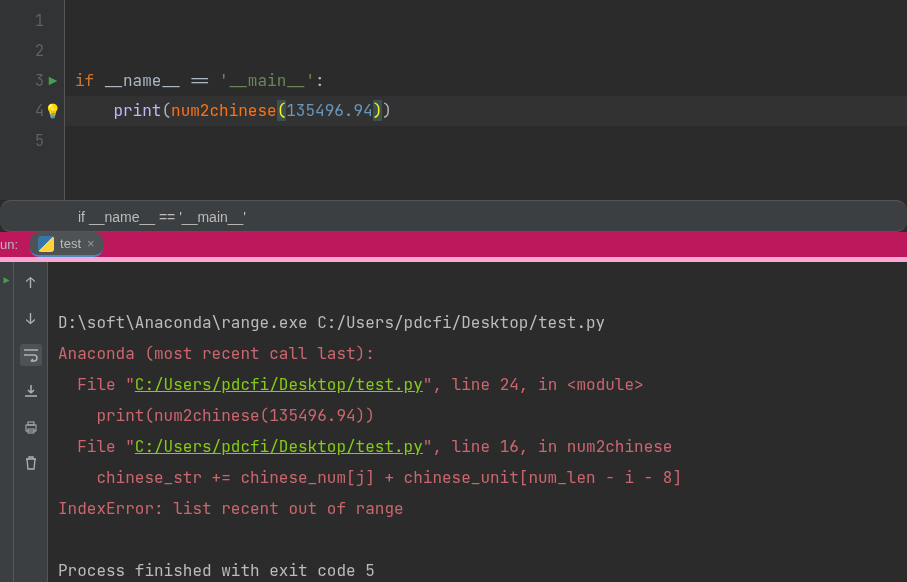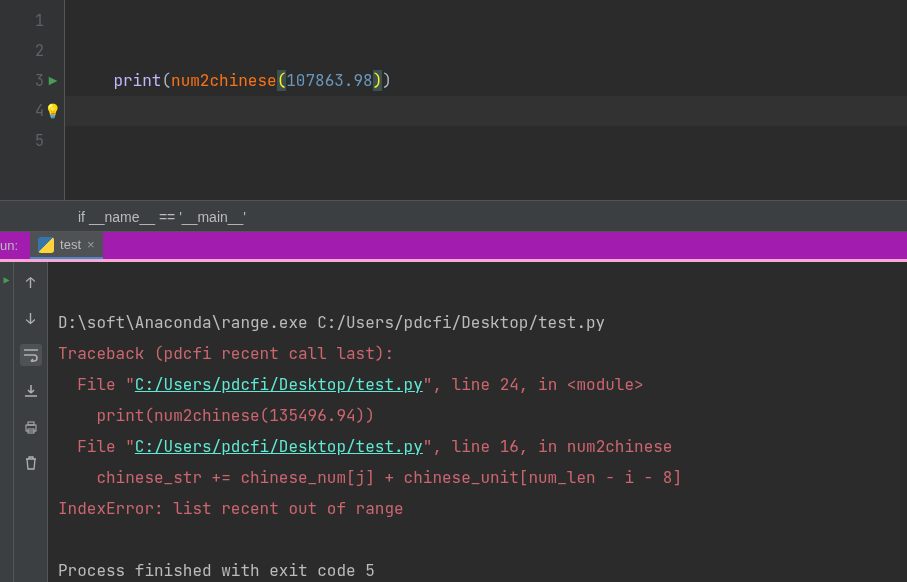--- a/index.html
+++ b/index.html
@@ -44,34 +44,36 @@
     position: absolute; left: 0; right: 0; top: 96px; height: 30px;
     background: #323232;
   }
   .breadcrumb {
     height: 32px; background: #3c3f41;
     border-top: 1px solid #555;
     border-bottom: 1px solid #555;
     color: #bbbbbb; font-size: 14px;
     padding-left: 78px; line-height: 32px;
     font-family: sans-serif;
+    border-radius: 11px;
   }
   .run-header {
-    height: 30px; background: #a21caf;
-    border-bottom: 3px solid #f9a8d4;
+    height: 30px; background: #be185d;
+    border-bottom: 5px solid #f9a8d4;
     display: flex; align-items: center;
     font-family: sans-serif; font-size: 13px;
     color: #bbbbbb;
   }
   .run-title { padding: 0 12px 0 0; color: #bbbbbb; }
   .tab {
     display: flex; align-items: center; gap: 6px;
     padding: 0 8px; height: 100%;
     background: #4e5254;
     border-bottom: 2px solid #4a88c7;
+    border-radius: 9px;
   }
   .tab .py-badge {
     width: 16px; height: 16px;
     background: linear-gradient(135deg, #3776ab 50%, #ffd43b 50%);
     border-radius: 3px;
   }
   .tab .close-x { color: #999; font-size: 13px; cursor: pointer; }
   .panel-body { display: flex; flex: 1; }
   .left-strip {
     width: 14px; background: #3c3f41;
@@ -91,21 +93,21 @@
     display: flex; align-items: center; justify-content: center;
     font-size: 15px; cursor: pointer;
   }
   .tool-btn.active { background: #4e5254; border-radius: 3px; }
   .console {
     flex: 1; padding: 14px 10px;
     font-size: 16px; line-height: 31px;
     color: #bbbbbb; white-space: pre;
   }
   .err { color: #cc666e; }
-  .link { color: #5eead4; text-decoration: underline; cursor: pointer; }
+  .link { color: #84cc16; text-decoration: underline; cursor: pointer; }
   .bottom-wrapper { display: flex; flex-direction: column; }
 </style>
 </head>
 <body>
 
 <div class="editor-area">
   <div class="gutter">
     <div class="ln">1</div>
     <div class="ln">2</div>
     <div class="ln">3</div>
@@ -115,21 +117,22 @@
       <div class="gutter-icon"></div>
       <div class="gutter-icon"></div>
       <div class="gutter-icon run-icon">▶</div>
       <div class="gutter-icon bulb-icon">💡</div>
     </div>
   </div>
   <div class="code">
     <div class="current-line-bg"></div>
     <div class="code-line"></div>
     <div class="code-line"></div>
-    <div class="code-line" style="position:relative;z-index:1"><span>    </span><span class="builtin">print</span><span>(</span><span class="fn">num2chinese</span><span class="paren-hl">(</span><span class="num">107863.98</span><span class="paren-hl">)</span><span>)</span></div>
+    <div class="code-line"><span class="kw">if</span><span> __name__ </span><span>== </span><span class="str">'__main__'</span><span>:</span></div>
+    <div class="code-line" style="position:relative;z-index:1"><span>    </span><span class="builtin">print</span><span>(</span><span class="fn">num2chinese</span><span class="paren-hl">(</span><span class="num">135496.94</span><span class="paren-hl">)</span><span>)</span></div>
   </div>
 </div>
 
 <div class="breadcrumb">
   <span>if __name__ == '__main__'</span>
 </div>
 
 <div class="bottom-wrapper">
   <div class="run-header">
     <span class="run-title">un:</span>
@@ -164,21 +167,21 @@
           </svg>
       </div>
       <div class="tool-btn">
         <svg width="14" height="16" viewBox="0 0 14 16">
             <path d="M2 4h10M5 4V2h4v2M3 4l1 10h6l1-10" stroke="#afb1b3" stroke-width="1.3" fill="none"></path>
           </svg>
       </div>
     </div>
     <div class="console">
 <span>D:\soft\Anaconda\range.exe C:/Users/pdcfi/Desktop/test.py</span>
-<span class="err">Traceback (pdcfi recent call last):</span>
+<span class="err">Anaconda (most recent call last):</span>
 <span class="err">  File "</span><span class="link">C:/Users/pdcfi/Desktop/test.py</span><span class="err">", line 24, in &lt;module&gt;</span>
 <span class="err">    print(num2chinese(135496.94))</span>
 <span class="err">  File "</span><span class="link">C:/Users/pdcfi/Desktop/test.py</span><span class="err">", line 16, in num2chinese</span>
 <span class="err">    chinese_str += chinese_num[j] + chinese_unit[num_len - i - 8]</span>
 <span class="err">IndexError: list recent out of range</span>
 <span></span>
 <span>Process finished with exit code 5</span>
     </div>
   </div>
 </div>

